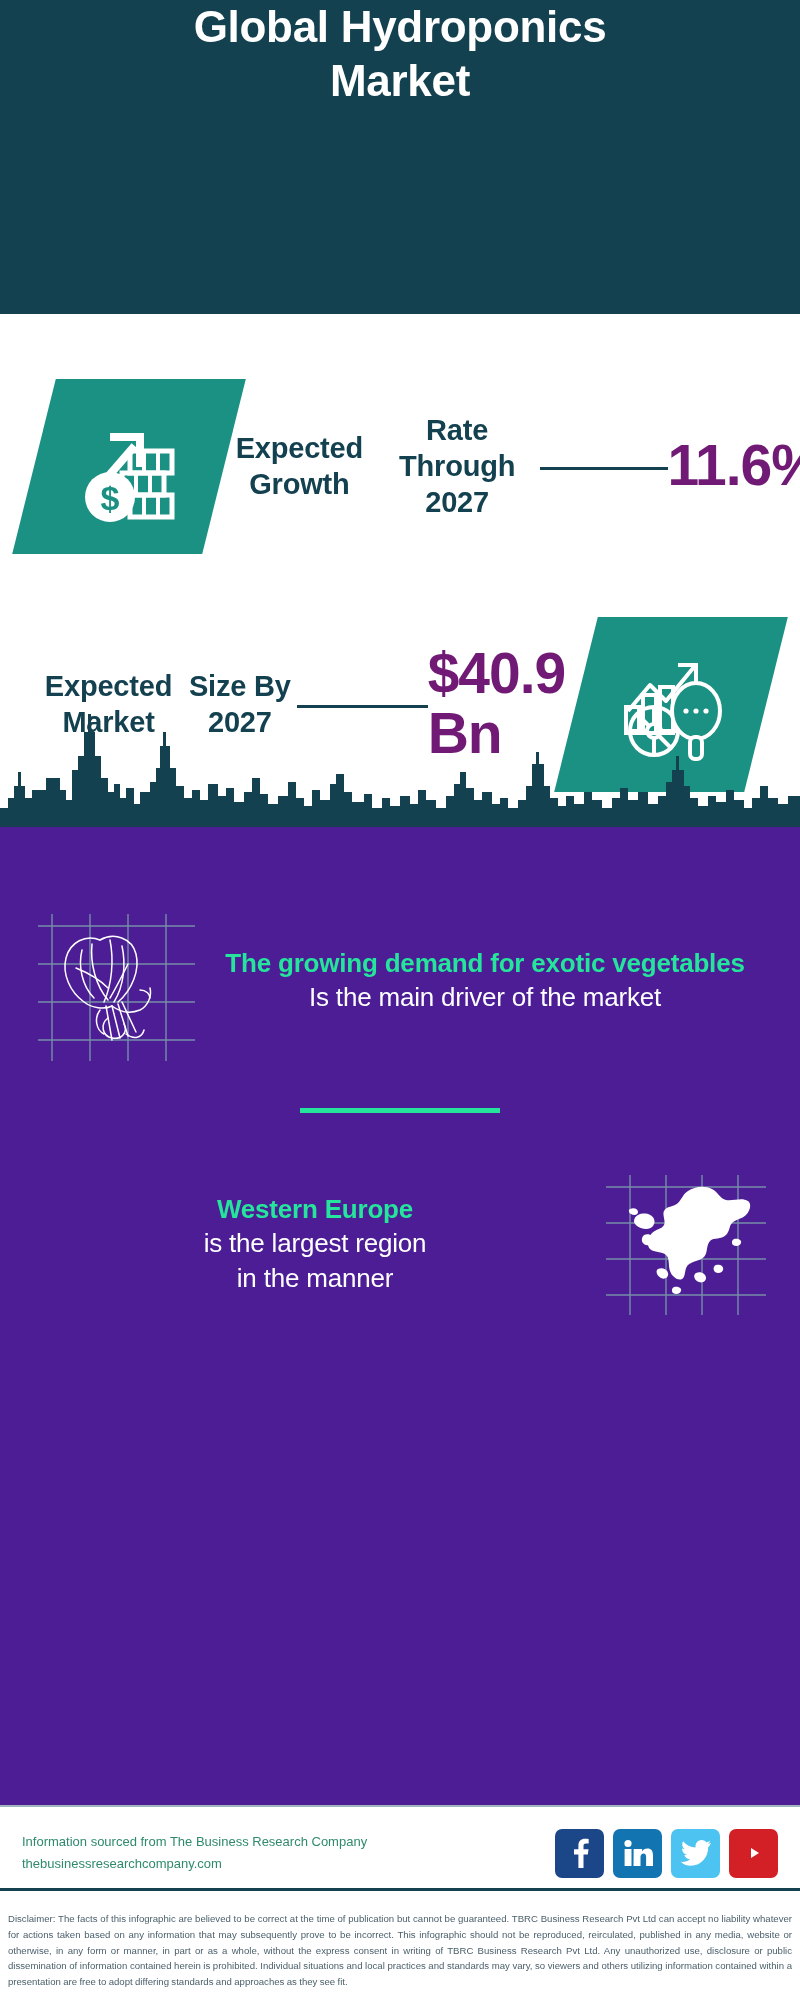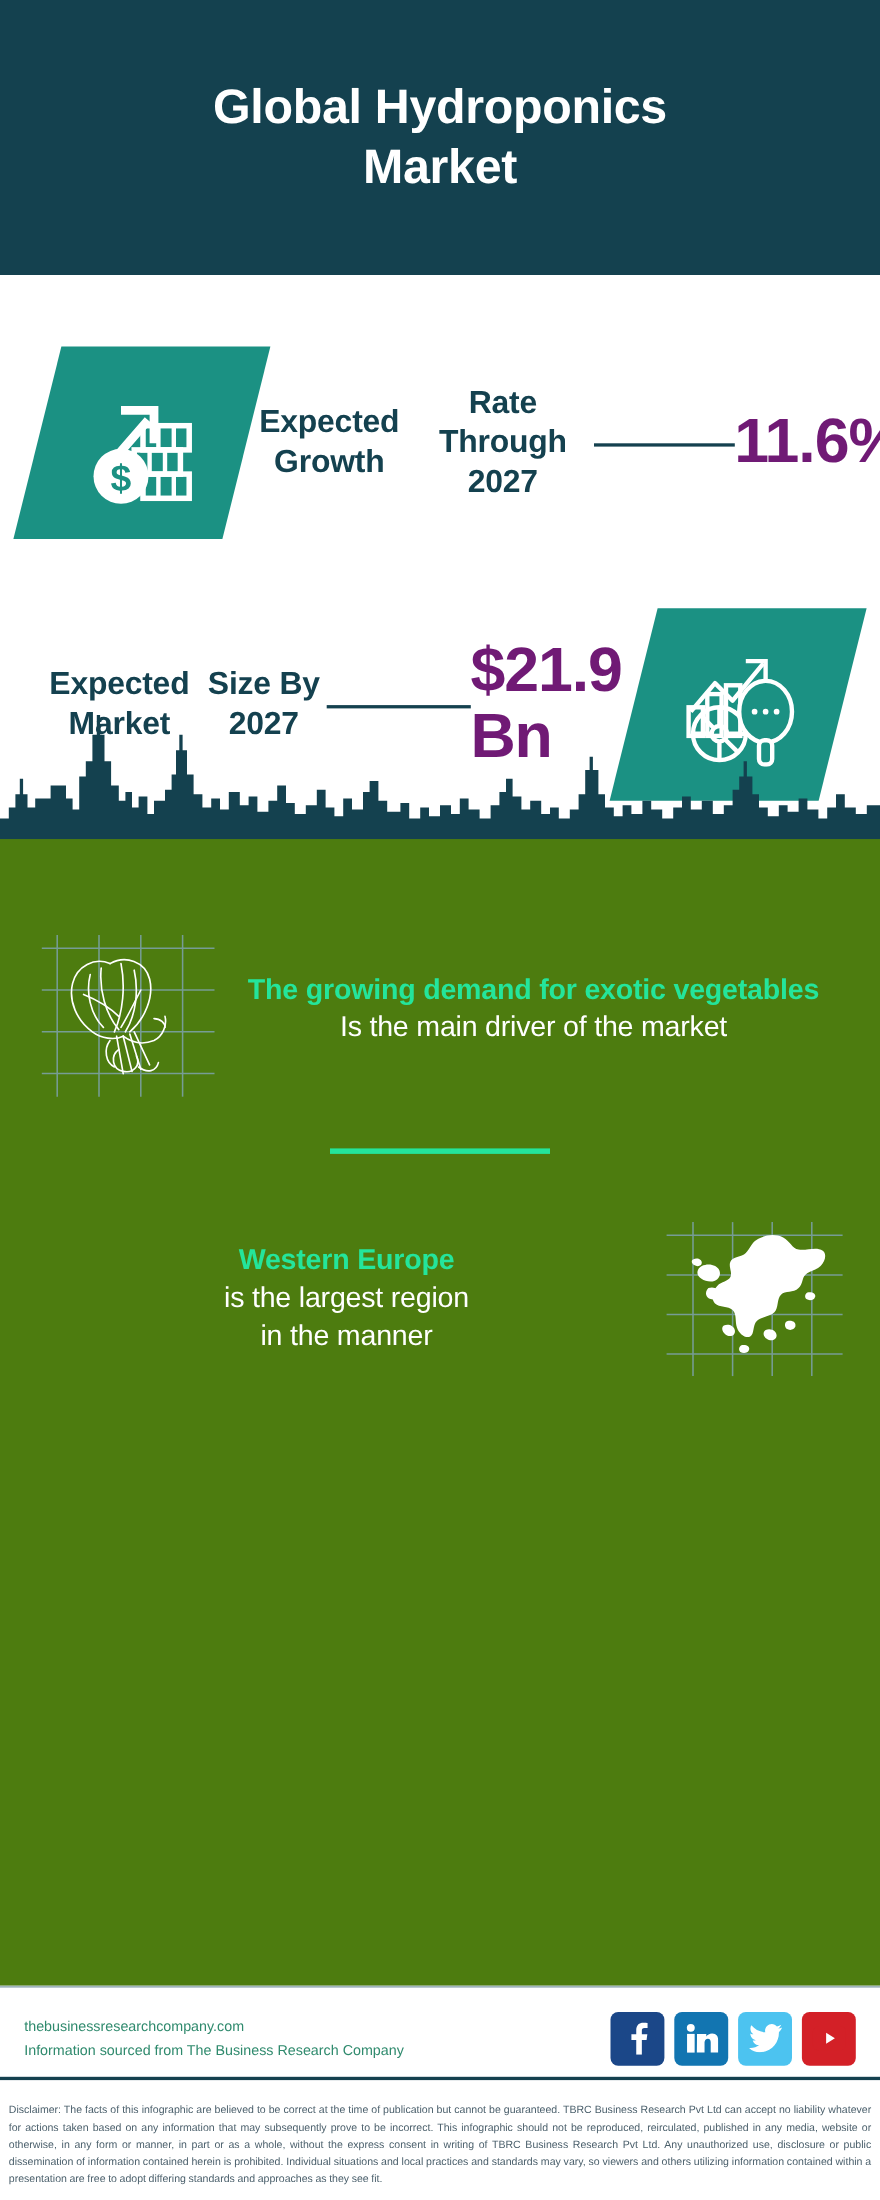--- a/index.html
+++ b/index.html
@@ -20,24 +20,24 @@
     width: 800px;
     height: 2000px;
     position: relative;
     background: #ffffff;
     display: flex;
     flex-direction: column;
   }
 
   
   .header {
-    height: 250px;
+    height: 314px;
     background: #14414f;
     display: flex;
-    align-items: center;
+    align-items: flex-start;
     justify-content: center;
     flex-shrink: 0;
   }
   .header-title {
     color: #ffffff;
     font-size: 44px;
     font-weight: bold;
     line-height: 1.22;
     text-align: center;
     letter-spacing: -0.3px;
@@ -105,21 +105,21 @@
     color: #701a75;
     font-size: 57px;
     font-weight: bold;
     letter-spacing: -1px;
     line-height: 1.05;
   }
 
   
   .dark-section {
     position: relative;
-    background: #4d7c0f;
+    background: #4c1d95;
     flex: 1;
     display: flex;
     flex-direction: column;
   }
   .skyline {
     position: absolute;
     top: -112px;
     left: 0;
     width: 800px;
     height: 115px;
@@ -271,21 +271,21 @@
         <div class="stat-rule"></div>
         <div class="stat-value">11.6%</div>
       </div>
     </div>
 
     <div class="stat-row row-two">
       <div class="stat-text">
         <div class="stat-label">Expected Market</div>
         <div class="stat-label">Size By 2027</div>
         <div class="stat-rule"></div>
-        <div class="stat-value">$21.9 Bn</div>
+        <div class="stat-value">$40.9 Bn</div>
       </div>
       <div class="para-badge">
         <div class="para-inner">
           <span>
             <svg width="118" height="112" viewBox="0 0 118 112" fill="none">
 
               <path d="M16 62 L38 36 L54 52 L82 18" stroke="#ffffff" stroke-width="4" fill="none" stroke-linejoin="round"></path>
               <path d="M66 16 L84 16 L84 34" stroke="#ffffff" stroke-width="4" fill="none"></path>
 
               <rect x="14" y="58" width="13" height="26" fill="none" stroke="#ffffff" stroke-width="4"></rect>
@@ -398,22 +398,22 @@
             </svg>
           </span>
         </div>
       </div>
 
     </div>
   </div>
 
   <div class="footer">
     <div class="footer-source">
+      <div>Information sourced from The Business Research Company</div>
       <div>thebusinessresearchcompany.com</div>
-      <div>Information sourced from The Business Research Company</div>
     </div>
     <div class="socials">
       <a class="social s-fb">
         <svg width="26" height="30" viewBox="0 0 26 30">
             <path fill="#ffffff" d="M16.5 30V16.5h4.3l.7-5.2h-5V8.1c0-1.5.4-2.5 2.6-2.5h2.6V1c-.5-.1-2-.2-3.8-.2-3.9 0-6.5 2.3-6.5 6.7v3.8H7v5.2h4.4V30z"></path>
           </svg>
       </a>
       <a class="social s-li">
         <svg width="30" height="28" viewBox="0 0 30 28">
             <circle cx="5" cy="4.5" r="3.6" fill="#ffffff"></circle>

